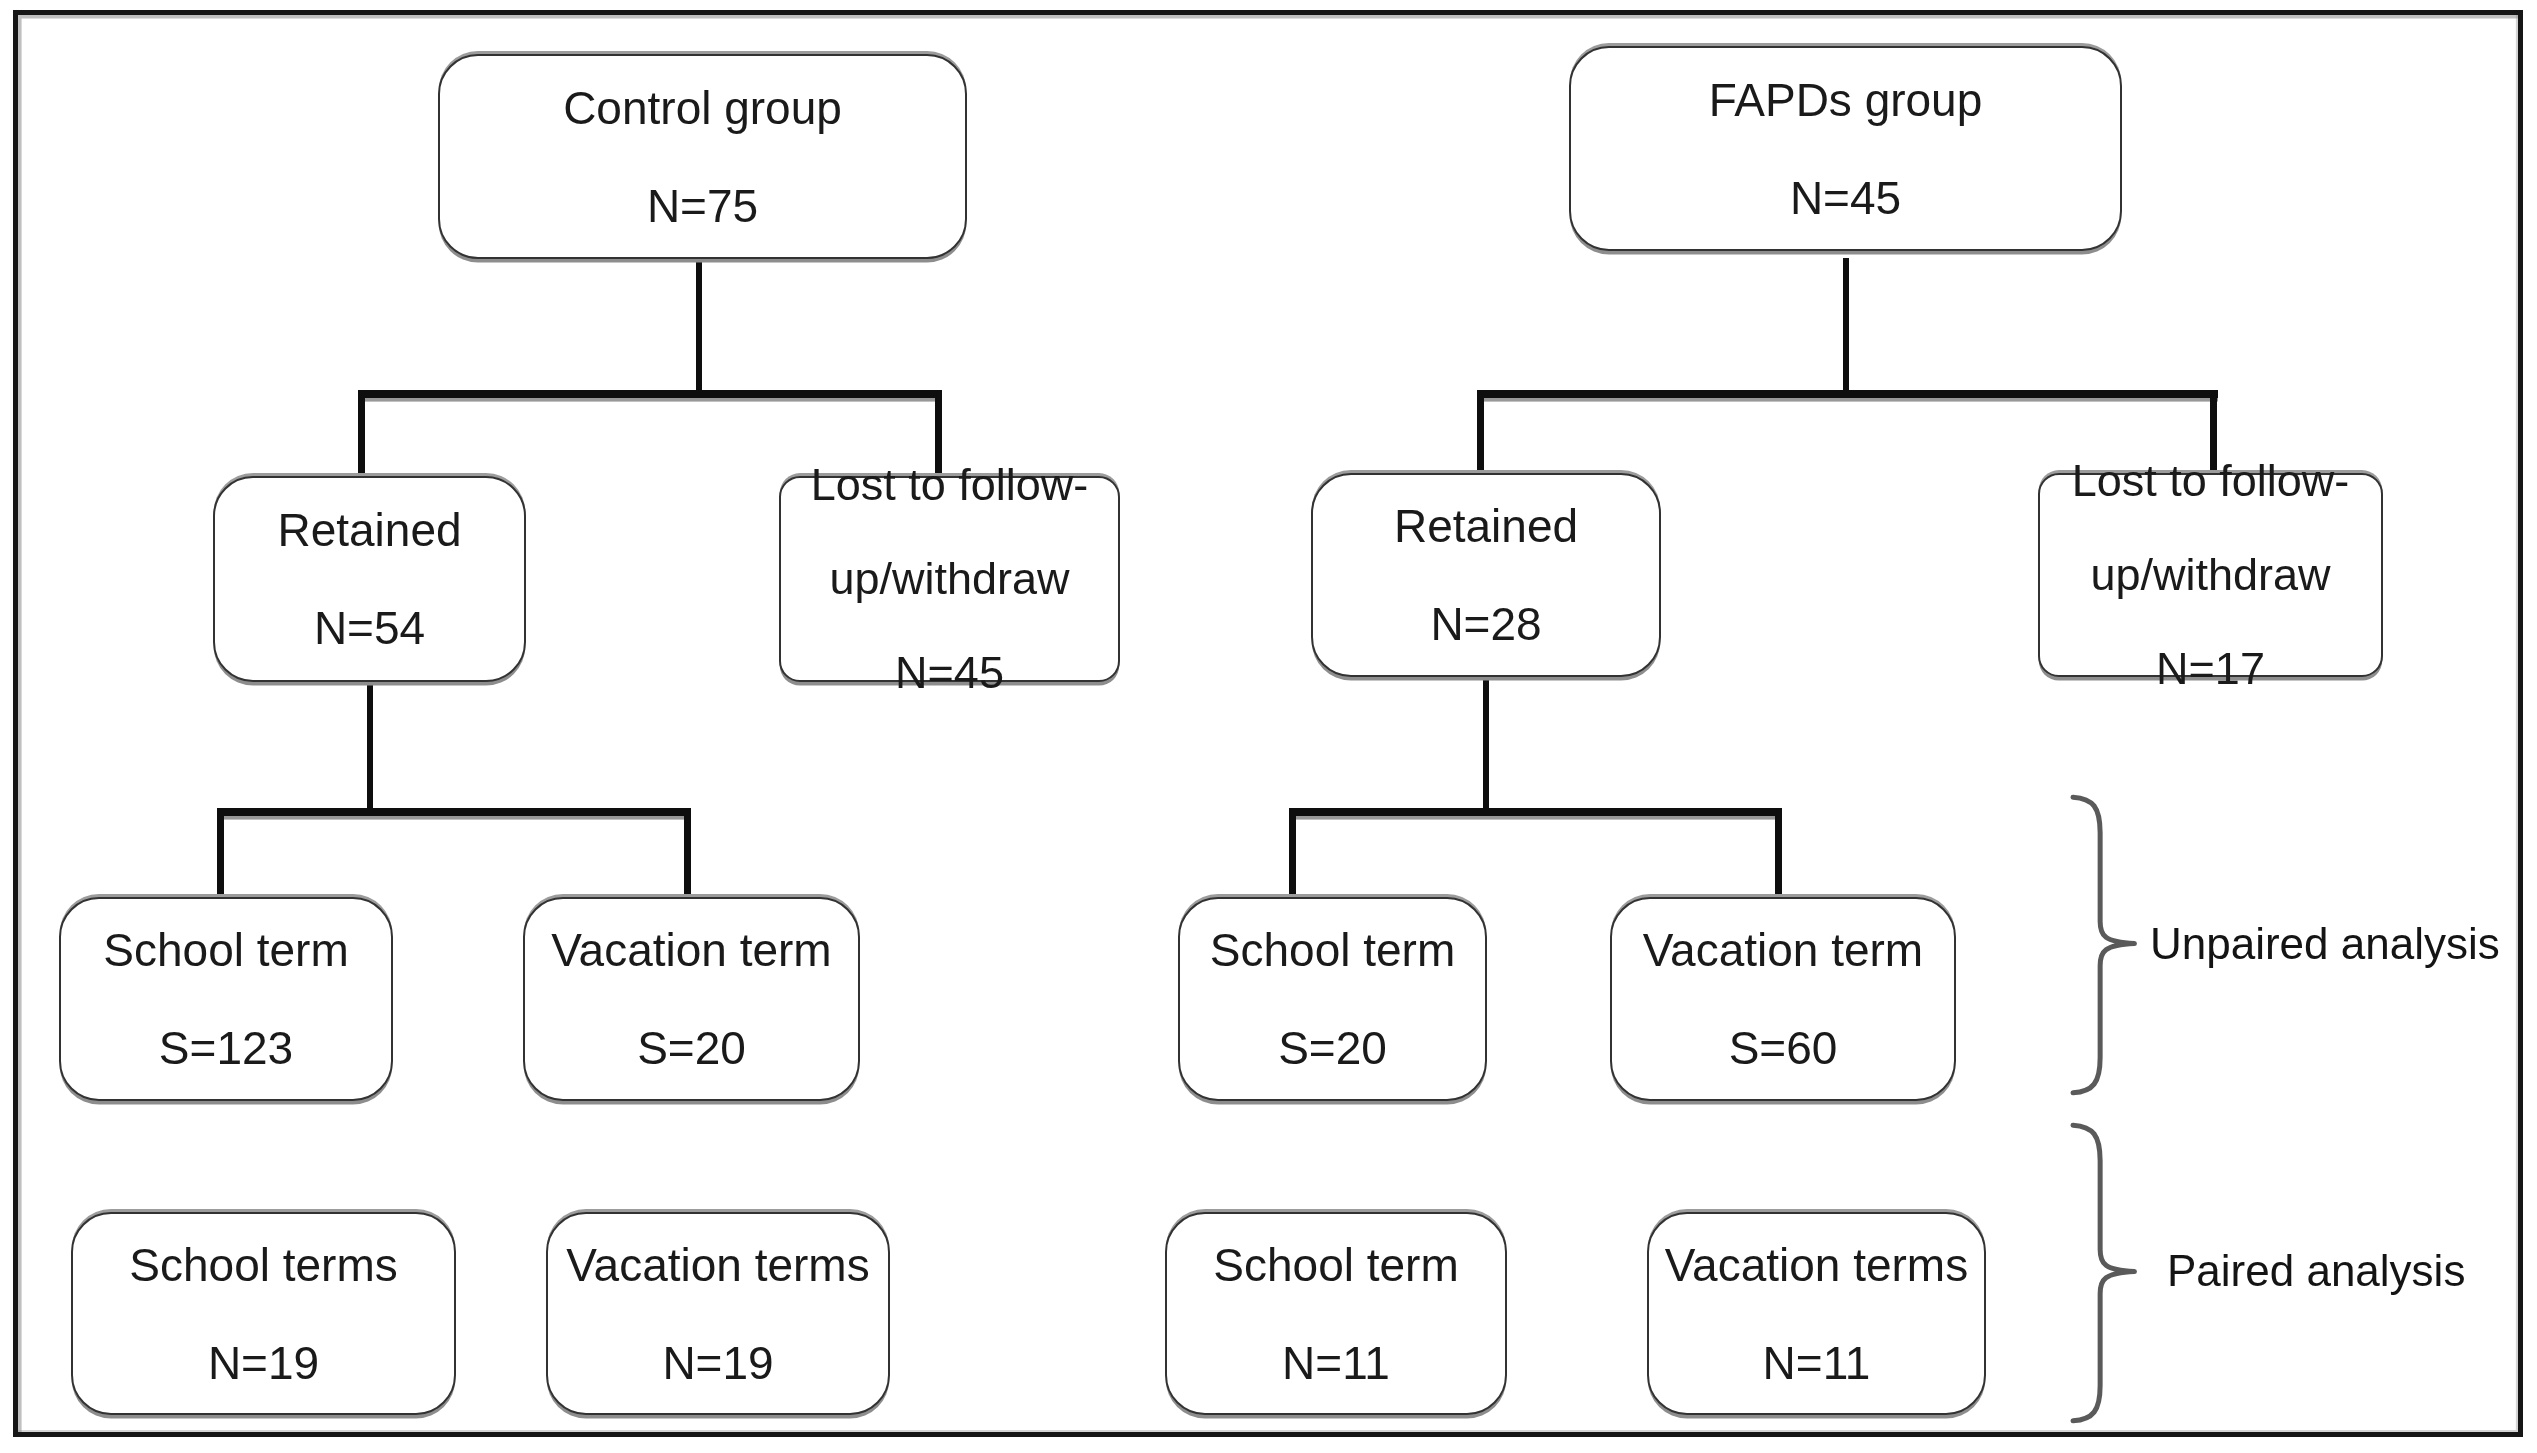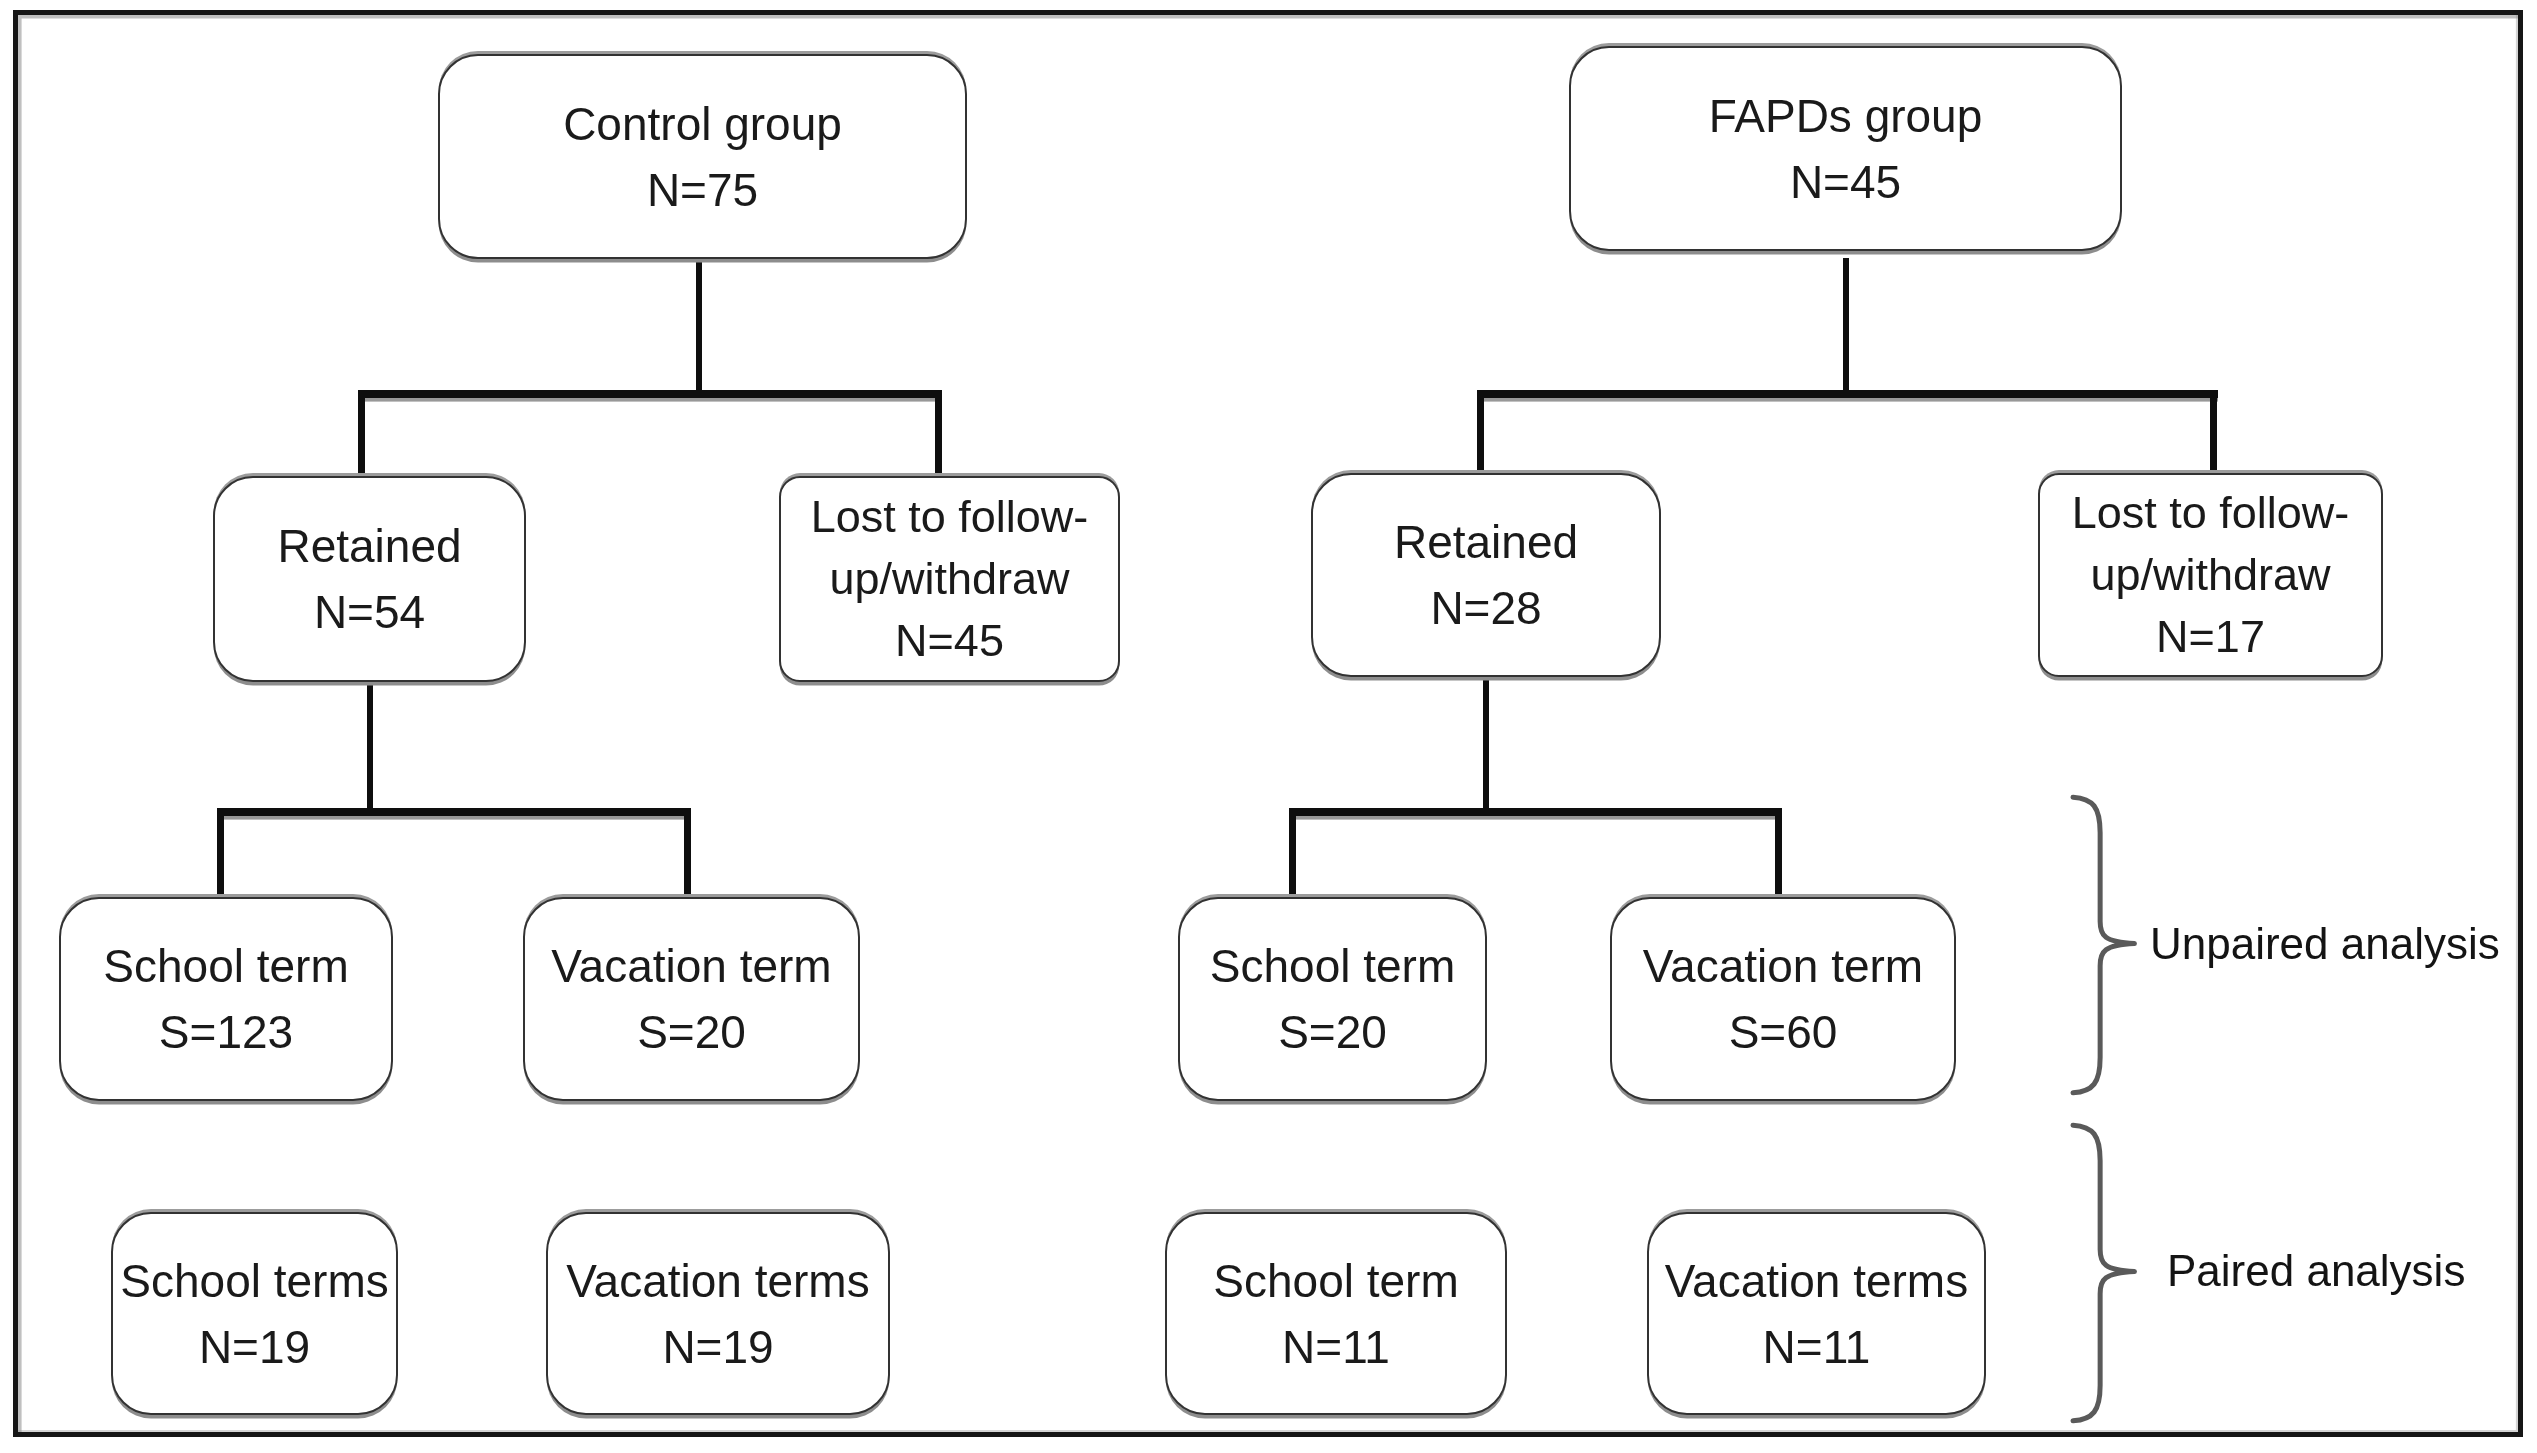--- a/index.html
+++ b/index.html
@@ -22,20 +22,21 @@
     box-sizing:border-box;
     background:#ffffff;
     border:2.9px solid #323232;
     border-radius:40px;
     display:flex;flex-direction:column;
     align-items:center;justify-content:center;
     text-align:center;
     color:#1a1a1a;
     font-size:46px;line-height:66px;
     box-shadow: 0 -3.6px 0 -0.7px #9c9c9c, 0 4.3px 0 -0.7px #8d8d8d;
+    gap: 32px;
   }
   .node.three{font-size:45px;line-height:62px;border-radius:21px;}
   .nline{white-space:nowrap;}
   .cline{position:absolute;background:#0e0e0e;}
   .hbranch{box-shadow:0 3.6px 0 #989898;}
   .brace-svg{position:absolute;overflow:visible;}
   .brace-label{
     position:absolute;
     font-size:44px;line-height:66px;
     color:#141414;white-space:nowrap;
@@ -106,21 +107,21 @@
   </div>
   <div class="node" style="left:1178px;top:897px;width:309px;height:204px;">
     <div class="nline">School term</div>
     <div class="nline">S=20</div>
   </div>
   <div class="node" style="left:1610px;top:897px;width:346px;height:204px;">
     <div class="nline">Vacation term</div>
     <div class="nline">S=60</div>
   </div>
 
-  <div class="node" style="left:71px;top:1212px;width:287px;height:203px;margin-left:40px;">
+  <div class="node" style="left:71px;top:1212px;width:385px;height:203px;">
     <div class="nline">School terms</div>
     <div class="nline">N=19</div>
   </div>
   <div class="node" style="left:546px;top:1212px;width:344px;height:203px;">
     <div class="nline">Vacation terms</div>
     <div class="nline">N=19</div>
   </div>
   <div class="node" style="left:1165px;top:1212px;width:342px;height:203px;">
     <div class="nline">School term</div>
     <div class="nline">N=11</div>

